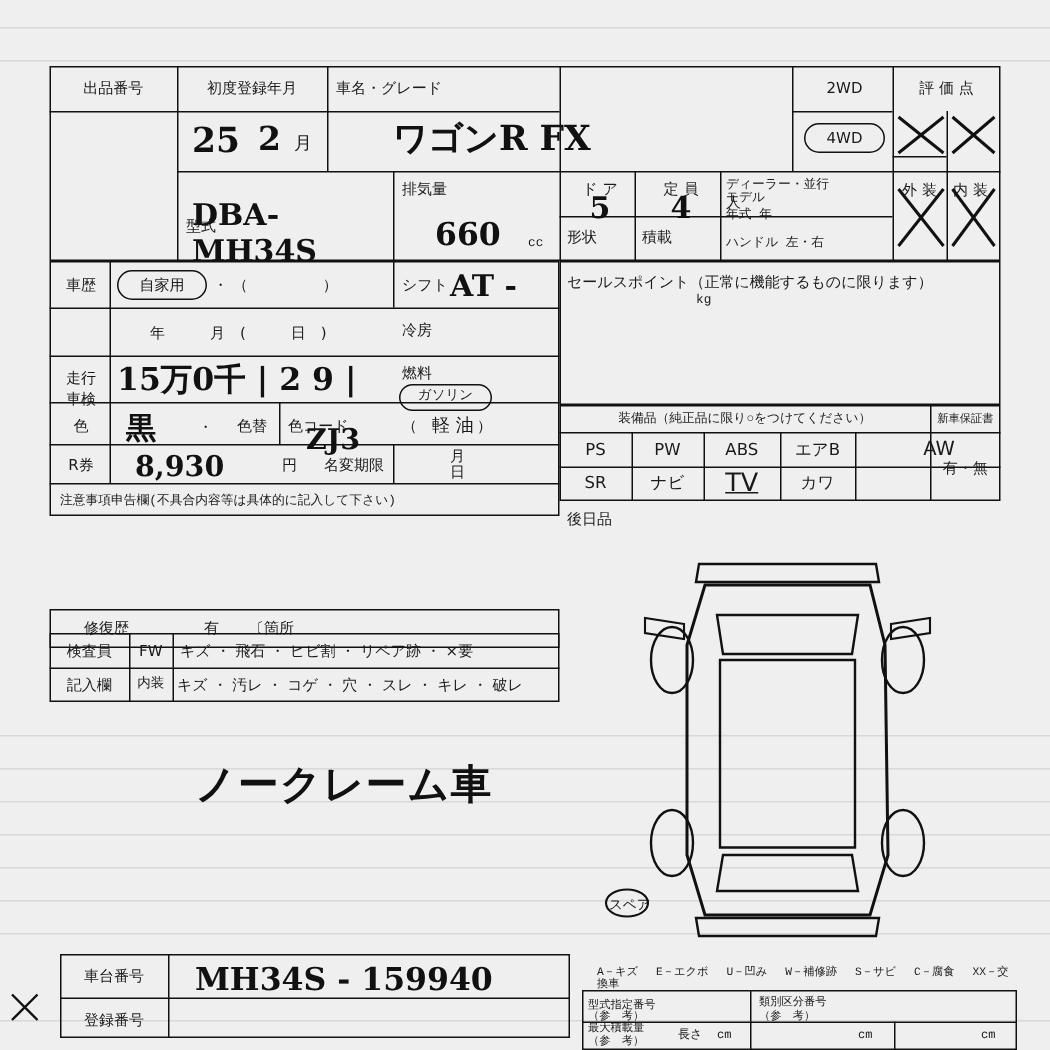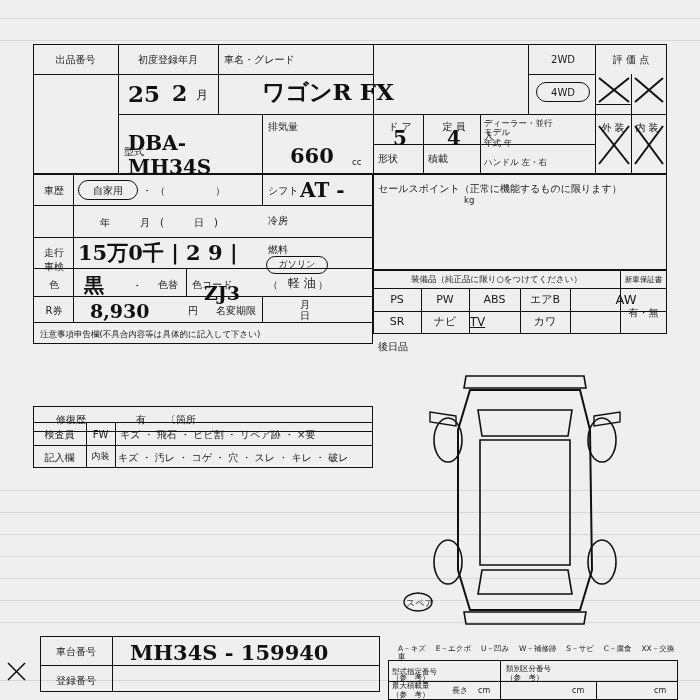--- a/index.html
+++ b/index.html
@@ -6,21 +6,21 @@
   body{
     width:700px;height:700px;background:#efefef;
     font-family:"DejaVu Sans", sans-serif;
     color:#1a1a1a;overflow:hidden;position:relative;
   }
   .sheet{position:absolute;left:0;top:0;width:700px;height:700px;}
   
   .bx{position:absolute;box-sizing:border-box;}
   .ln{position:absolute;background:#111;}
   .lbl{font-size:10px;line-height:1.1;}
-  .lbl-s{font-size:8.5px;line-height:1.1;}
+  .lbl-s{font-size:8.5px;line-height:1.1;font-family:Liberation Mono, monospace;}
   .hw{font-family:"DejaVu Serif", serif;font-weight:bold;color:#111;}
   .center{display:flex;align-items:center;justify-content:center;text-align:center;}
   .left{display:flex;align-items:center;justify-content:flex-start;}
   .frame{border:1.6px solid #111;}
   .circle{border-radius:50%;border:1.4px solid #111;display:flex;align-items:center;justify-content:center;}
   
   .guide{position:absolute;left:0;width:700px;height:1px;background:#d8d8d8;}
 </style>
 </head>
 <body>
@@ -177,21 +177,21 @@
   <div class="ln" style="left:570px;top:288px;width:1px;height:46px;"></div>
 
   <div class="bx lbl center" style="left:373px;top:290px;width:48px;height:21px;font-size:11px;">PS</div>
   <div class="bx lbl center" style="left:421px;top:290px;width:48px;height:21px;font-size:11px;">PW</div>
   <div class="bx lbl center" style="left:469px;top:290px;width:51px;height:21px;font-size:11px;text-align:center;">ABS</div>
   <div class="bx lbl center" style="left:520px;top:290px;width:50px;height:21px;font-size:11px;">エアB</div>
   <div class="bx lbl center" style="left:601px;top:290px;width:50px;height:21px;font-size:13px;">AW</div>
 
   <div class="bx lbl center" style="left:373px;top:312px;width:48px;height:21px;font-size:11px;">SR</div>
   <div class="bx lbl center" style="left:421px;top:312px;width:48px;height:21px;font-size:11px;">ナビ</div>
-  <div class="bx lbl center" style="left:452px;top:312px;width:51px;height:21px;font-size:12px;text-decoration:underline;">TV</div>
+  <div class="bx lbl center" style="left:469px;top:312px;width:51px;height:21px;font-size:17px;text-decoration:underline;">TV</div>
   <div class="bx lbl center" style="left:520px;top:312px;width:50px;height:21px;font-size:11px;">カワ</div>
 
   <div class="bx lbl left" style="left:378px;top:338px;width:120px;height:16px;">後日品</div>
 
   <svg class="bx" style="left:400px;top:370px;width:260px;height:260px;">
 
     <path d="M70,20 L180,20 L190,60 L192,200 L180,240 L70,240 L58,200 L58,60 Z" fill="none" stroke="#111" stroke-width="2"></path>
 
     <path d="M80,70 L170,70 L170,195 L80,195 Z" fill="none" stroke="#111" stroke-width="1.6"></path>
 
@@ -207,20 +207,21 @@
     <path d="M66,6 L184,6 L186,18 L64,18 Z" fill="none" stroke="#111" stroke-width="1.6"></path>
     <path d="M64,242 L186,242 L184,254 L66,254 Z" fill="none" stroke="#111" stroke-width="1.6"></path>
 
     <path d="M56,46 L30,42 L30,52 L56,56 Z" fill="none" stroke="#111" stroke-width="1.4"></path>
     <path d="M194,46 L220,42 L220,52 L194,56 Z" fill="none" stroke="#111" stroke-width="1.4"></path>
 
     <ellipse cx="18" cy="232" rx="14" ry="9" fill="none" stroke="#111" stroke-width="1.4"></ellipse>
     <text x="6" y="236" font-size="9" fill="#111" font-family="DejaVu Sans">スペア</text>
   </svg>
 
+  <div class="bx hw" style="left:130px;top:505px;width:260px;height:40px;font-size:27px;letter-spacing:1px;">ノークレーム車</div>
 
   <div class="bx frame" style="left:40px;top:636px;width:340px;height:56px;"></div>
   <div class="ln" style="left:40px;top:665px;width:340px;height:1px;"></div>
   <div class="ln" style="left:112px;top:636px;width:1px;height:56px;"></div>
   <div class="bx lbl center" style="left:40px;top:642px;width:72px;height:18px;">車台番号</div>
   <div class="bx lbl center" style="left:40px;top:671px;width:72px;height:18px;">登録番号</div>
   <div class="bx hw left" style="left:130px;top:638px;width:250px;height:28px;font-size:21px;">MH34S - 159940</div>
 
   <div class="bx lbl-s left" style="left:398px;top:646px;width:280px;height:14px;font-size:7.5px;">A－キズ　 E－エクボ　 U－凹み　 W－補修跡　 S－サビ　 C－腐食　 XX－交換車</div>
 

